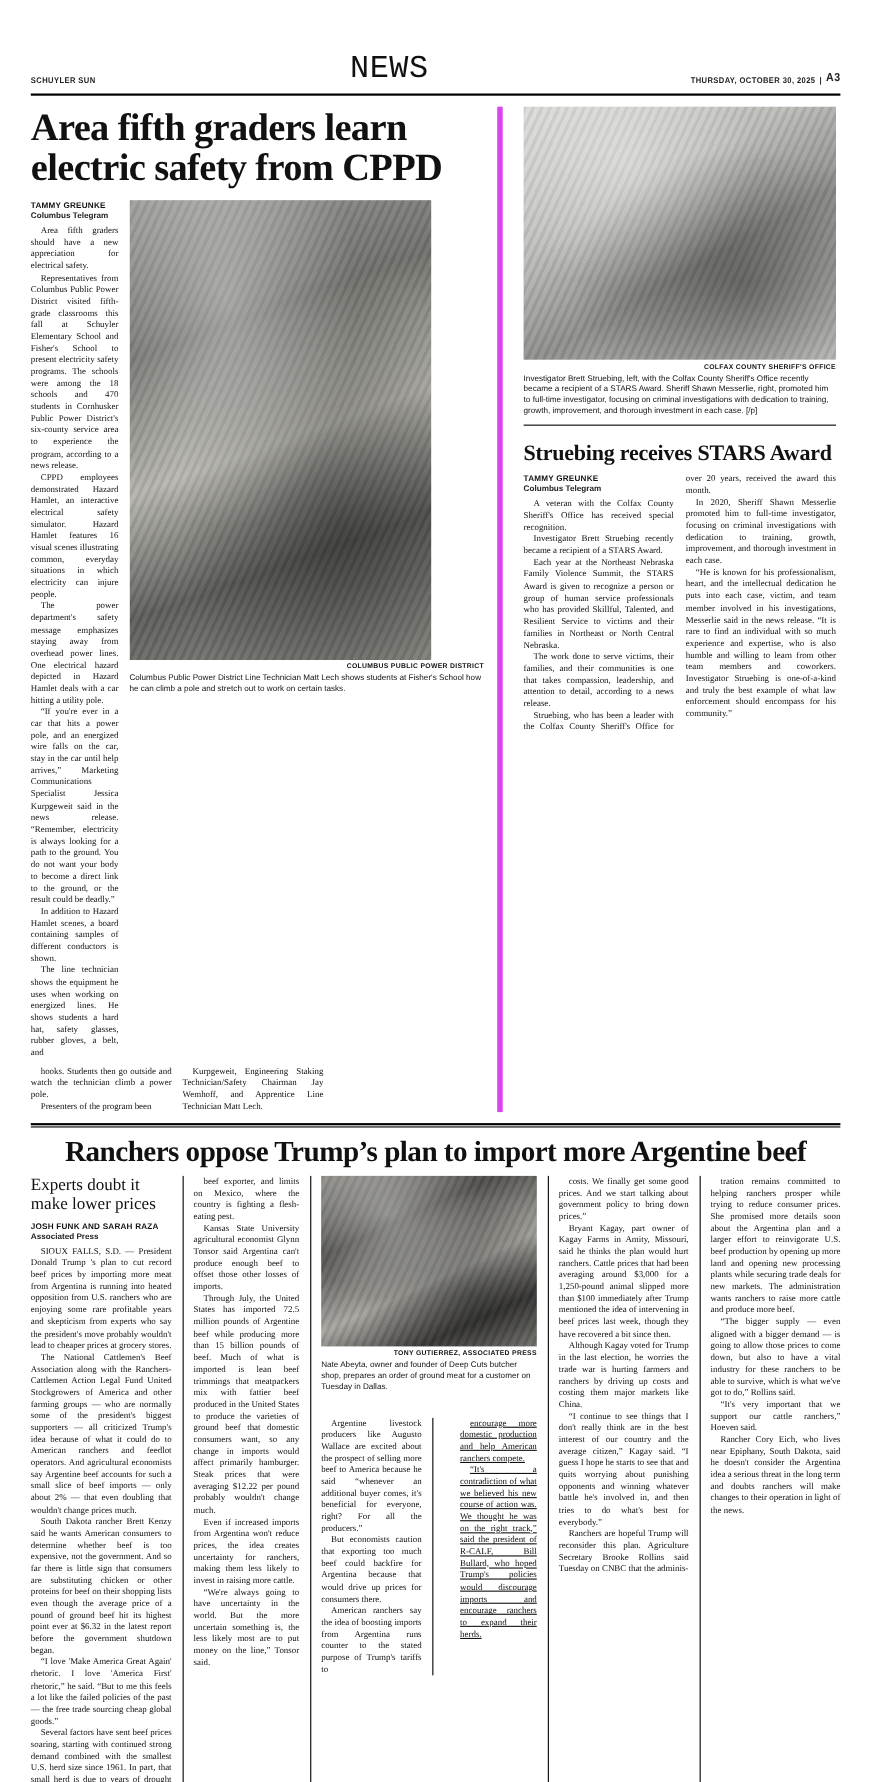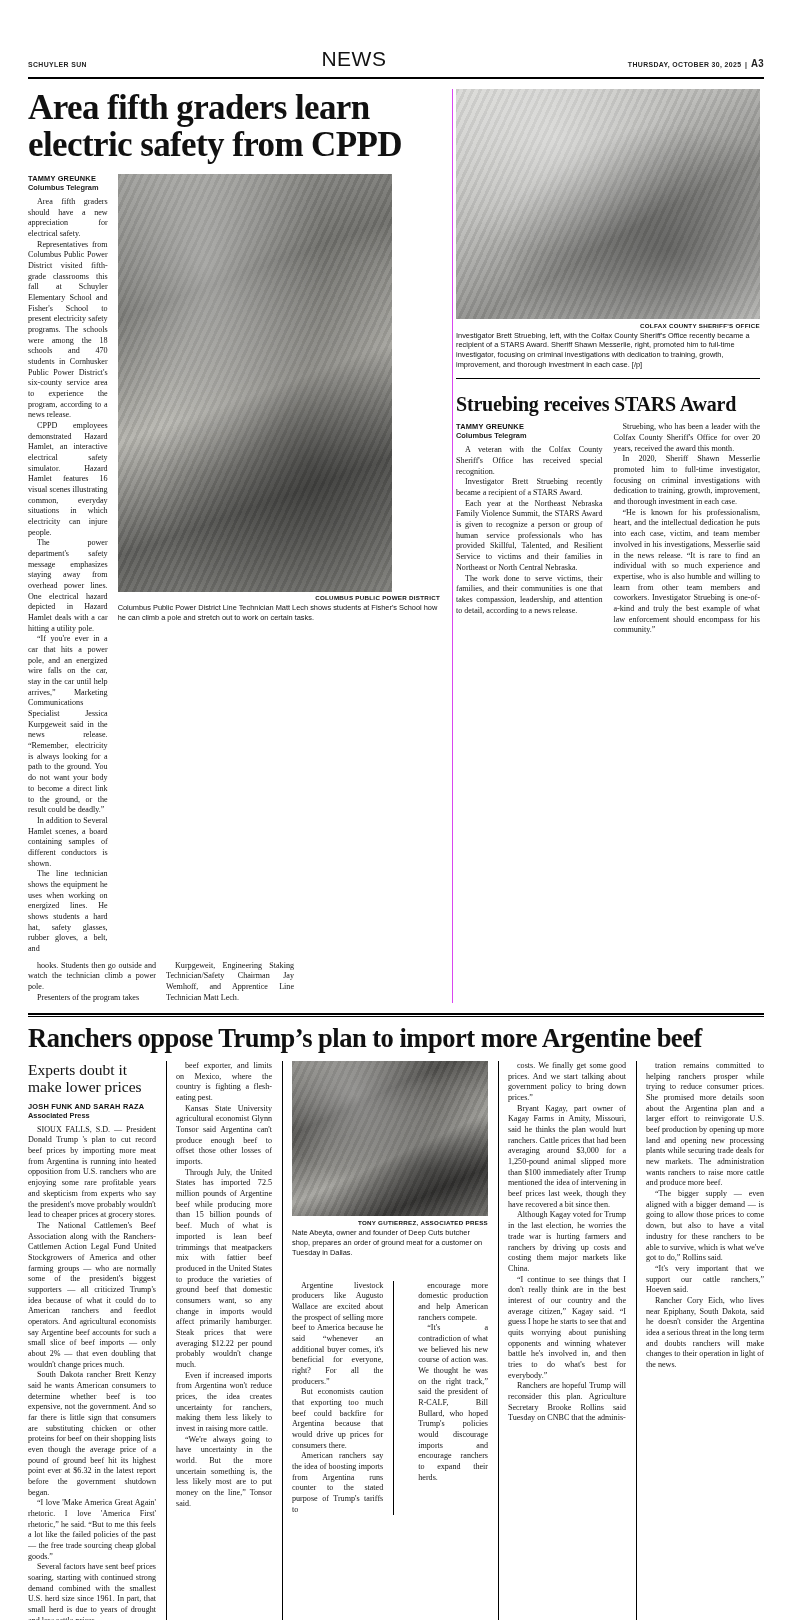--- a/index.html
+++ b/index.html
@@ -17,36 +17,36 @@
     display: flex; align-items: flex-end; justify-content: space-between;
     padding-top: 48px; padding-bottom: 4px;
   }
   .mh-left, .mh-right {
     font-family: "Liberation Sans", sans-serif;
     font-size: 7.5px; letter-spacing: .4px; font-weight: 700;
     color: #222; transform: scaleX(.92); transform-origin: left bottom;
   }
   .mh-right { transform-origin: right bottom; display:flex; align-items:flex-end; gap:4px;}
   .mh-right .pg { font-size: 10.5px; font-weight: 700; }
-  .mh-center { font-family: Liberation Sans, sans-serif; font-size: 21px; letter-spacing: .5px; line-height: 1; }
+  .mh-center { font-family: Liberation Mono, monospace; font-size: 29px; letter-spacing: .5px; line-height: 1; }
   .rule-thick { border-top: 2.5px solid #000; margin-top: 4px; }
 
   
   .body-text { font-size: 8.1px; line-height: 1.32; text-align: justify; hyphens: auto; }
   .body-text p { text-indent: 9px; margin: 0; }
   .byline { font-family: "Liberation Sans", sans-serif; font-weight: 700; font-size: 7.4px; letter-spacing: .2px; }
   .byline-sub { font-family: "Liberation Sans", sans-serif; font-weight: 600; font-size: 7.4px; color:#222; margin-bottom: 5px;}
   .credit { font-family: "Liberation Sans", sans-serif; font-weight: 700; font-size: 6.2px;
             letter-spacing: .3px; text-align: right; color: #111; padding: 2.5px 0 2px; }
   .caption { font-family: "Liberation Sans", sans-serif; font-size: 7.4px; line-height: 1.35; color: #111; }
 
   
   .story1 { display: flex; gap: 12px; padding-top: 10px; }
   .s1-left { width: 412px; }
-  .s1-right { width: 308px; border-left: 1px solid #d946ef; padding-left: 3px; }
+  .s1-right { width: 308px; border-left: 5px solid #d946ef; padding-left: 19px; }
   .hl-main {
     font-family: "Liberation Serif", serif; font-weight: 700;
     font-size: 35px; line-height: 1.07; letter-spacing: -0.6px; margin-bottom: 10px;
   }
   .s1-cols { display: flex; gap: 10px; }
   .s1-col-txt { width: 128px; }
   .photo {
     background: linear-gradient(160deg,#9a9a96 0%,#6f6f6b 28%,#b5b4ae 52%,#5d5d5a 74%,#8d8d88 100%);
     position: relative; overflow: hidden;
   }
@@ -62,21 +62,21 @@
   .s1-bottom .col { width: 128px; }
 
   
   .photo.p2 { height: 230px; width: 100%;
      background: linear-gradient(150deg,#d9d9d6 0%,#bdbdba 35%,#8e8e8b 60%,#c9c9c6 100%); }
   .hl-sub2 { font-family:"Liberation Serif",serif; font-weight: 700; font-size: 20px; line-height:1.1; margin: 8px 0 7px; letter-spacing:-.2px;}
   .two-col { column-count: 2; column-gap: 11px; column-rule: none; }
 
   
   .rule-dbl { border-top: 2px solid #000; border-bottom: 1px solid #000; height: 4px; margin: 10px 0 8px; }
-  .hl-main2 { font-family:"Liberation Serif",serif; font-weight:700; font-size: 26.5px; line-height:1.05; letter-spacing:-.5px; text-align:left; margin-bottom: 8px;}
+  .hl-main2 { font-family:"Liberation Serif",serif; font-weight:700; font-size: 26.5px; line-height:1.05; letter-spacing:-.5px; text-align:center; margin-bottom: 8px;}
   .s2-grid { display: grid; grid-template-columns: 128px 106px 96px 1fr 128px 128px; gap: 0 10px; }
   .s2-grid > div { border-left: 1px solid #000; padding-left: 9px; }
   .s2-grid > div:first-child { border-left: none; padding-left: 0; }
   .deck { font-family:"Liberation Serif",serif; font-size: 15.5px; line-height: 1.12; margin-bottom: 6px;}
   .photo.p3 { height: 155px; width: 100%;
      background: linear-gradient(155deg,#8b8a85 0%,#4e4d4a 30%,#a6a5a0 58%,#3f3e3c 80%,#7d7c78 100%); }
 </style>
 </head>
 <body>
 
@@ -101,37 +101,37 @@
       <div class="s1-cols">
         <div class="s1-col-txt">
           <div class="byline">TAMMY GREUNKE</div>
           <div class="byline-sub">Columbus Telegram</div>
           <div class="body-text">
             <p>Area fifth graders should have a new appreciation for electrical safety.</p>
             <p>Representatives from Columbus Public Power District visited fifth-grade classrooms this fall at Schuyler Elementary School and Fisher's School to present electricity safety programs. The schools were among the 18 schools and 470 students in Cornhusker Public Power District's six-county service area to experience the program, according to a news release.</p>
             <p>CPPD employees demonstrated Hazard Hamlet, an interactive electrical safety simulator. Hazard Hamlet features 16 visual scenes illustrating common, everyday situations in which electricity can injure people.</p>
             <p>The power department's safety message emphasizes staying away from overhead power lines. One electrical hazard depicted in Hazard Hamlet deals with a car hitting a utility pole.</p>
             <p>“If you're ever in a car that hits a power pole, and an energized wire falls on the car, stay in the car until help arrives,” Marketing Communications Specialist Jessica Kurpgeweit said in the news release. “Remember, electricity is always looking for a path to the ground. You do not want your body to become a direct link to the ground, or the result could be deadly.”</p>
-            <p>In addition to Several Hamlet scenes, a board containing samples of different conductors is shown.</p>
+            <p>In addition to Hazard Hamlet scenes, a board containing samples of different conductors is shown.</p>
             <p>The line technician shows the equipment he uses when working on energized lines. He shows students a hard hat, safety glasses, rubber gloves, a belt, and</p>
           </div>
         </div>
 
         <div>
           <div class="photo tall"></div>
           <div class="credit">COLUMBUS PUBLIC POWER DISTRICT</div>
           <div class="caption">Columbus Public Power District Line Technician Matt Lech shows students at Fisher's School how he can climb a pole and stretch out to work on certain tasks.</div>
         </div>
       </div>
 
       <div class="s1-bottom">
         <div class="col">
           <div class="body-text">
             <p>hooks. Students then go outside and watch the technician climb a power pole.</p>
-            <p>Presenters of the program takes</p>
+            <p>Presenters of the program been</p>
           </div>
         </div>
         <div class="col">
           <div class="body-text">
             <p>Kurpgeweit, Engineering Staking Technician/Safety Chairman Jay Wemhoff, and Apprentice Line Technician Matt Lech.</p>
           </div>
         </div>
         <div class="col"></div>
       </div>
     </div>
@@ -196,21 +196,21 @@
       </div>
       <div class="caption">Nate Abeyta, owner and founder of Deep Cuts butcher shop, prepares an order of ground meat for a customer on Tuesday in Dallas.</div>
       <div style="display:flex;gap:10px;margin-top:23px;">
         <div style="width:106px;">
           <div class="body-text">
             <p>Argentine livestock producers like Augusto Wallace are excited about the prospect of selling more beef to America because he said “whenever an additional buyer comes, it's beneficial for everyone, right? For all the producers.”</p>
             <p>But economists caution that exporting too much beef could backfire for Argentina because that would drive up prices for consumers there.</p>
             <p>American ranchers say the idea of boosting imports from Argentina runs counter to the stated purpose of Trump's tariffs to</p>
           </div>
         </div>
-        <div style="width:106px;border-left:1px solid #000;padding-left:24px;">
+        <div style="width:106px;border-left:1px solid #000;padding-left:24px;text-decoration:underline;">
           <div class="body-text">
             <p>encourage more domestic production and help American ranchers compete.</p>
             <p>“It's a contradiction of what we believed his new course of action was. We thought he was on the right track,” said the president of R-CALF, Bill Bullard, who hoped Trump's policies would discourage imports and encourage ranchers to expand their herds.</p>
           </div>
         </div>
       </div>
     </div>
 
     <div>
       <div class="body-text">

